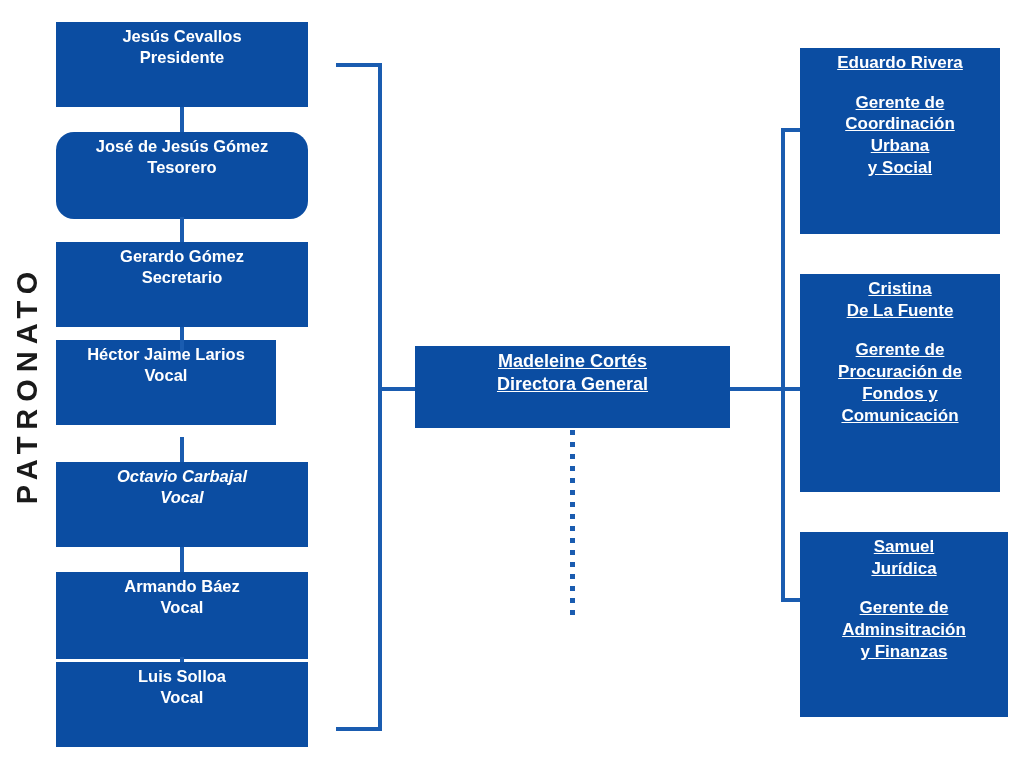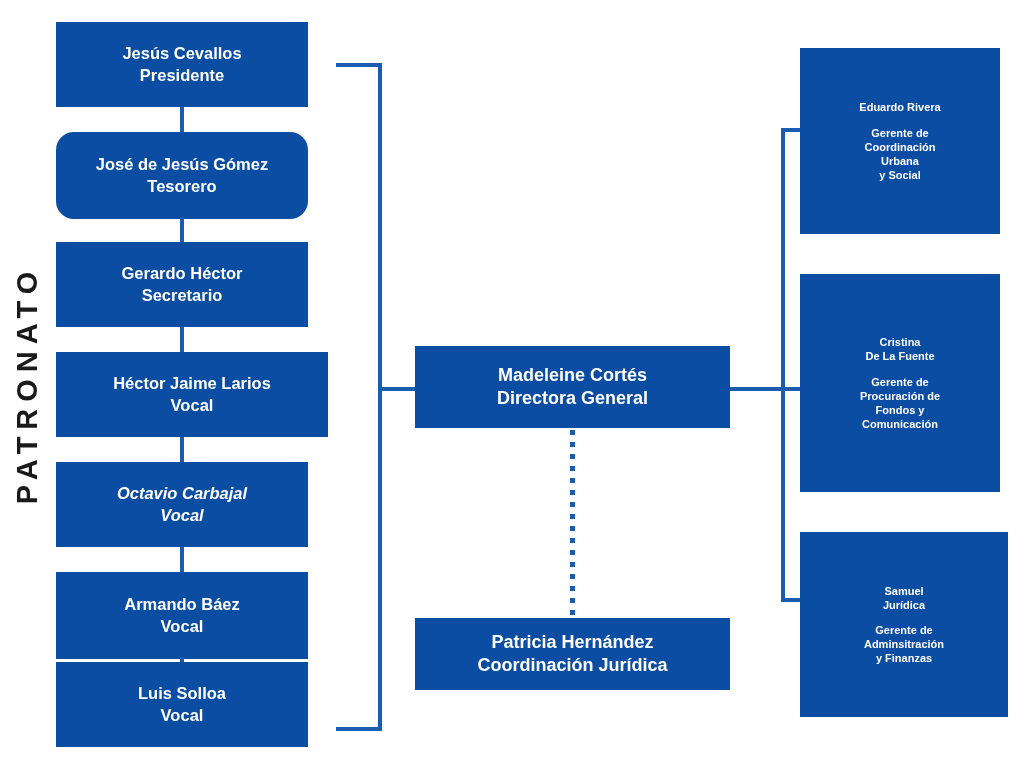--- a/index.html
+++ b/index.html
@@ -41,33 +41,32 @@
   }
 
   
   .node {
     position: absolute;
     background: #0b4da2;
     color: #ffffff;
     display: flex;
     flex-direction: column;
     align-items: center;
-    justify-content: center;
     text-align: center;
     font-weight: bold;
     line-height: 1.28;
     box-sizing: border-box;
     padding: 4px 6px;
   }
   .node .line { display: block; }
   .node .spacer { display: block; height: 1.05em; }
 
   .left-node  { font-size: 16.5px; }
   .center-node{ font-size: 18px; }
-  .right-node { font-size: 11px; }
+  .right-node { font-size: 17px; text-decoration: underline; }
 
   
   .conn {
     position: absolute;
     background: #1a5cb0;
   }
   .conn-v { width: 4px; }
   .conn-h { height: 4px; }
 
   .dotted-conn {
@@ -97,25 +96,25 @@
     <span class="line">Jesús Cevallos</span>
     <span class="line">Presidente</span>
   </div>
 
   <div class="node left-node" style="left:56px; top:132px; width:252px; height:87px;border-radius:18px;">
     <span class="line">José de Jesús Gómez</span>
     <span class="line">Tesorero</span>
   </div>
 
   <div class="node left-node" style="left:56px; top:242px; width:252px; height:85px;">
-    <span class="line">Gerardo Héctor</span>
+    <span class="line">Gerardo Gómez</span>
     <span class="line">Secretario</span>
   </div>
 
-  <div class="node left-node" style="left:56px; top:352px; width:272px; height:85px;">
+  <div class="node left-node" style="left:56px; top:340px; width:220px; height:85px;">
     <span class="line">Héctor Jaime Larios</span>
     <span class="line">Vocal</span>
   </div>
 
   <div class="node left-node" style="left:56px; top:462px; width:252px; height:85px;font-style:italic;">
     <span class="line">Octavio Carbajal</span>
     <span class="line">Vocal</span>
   </div>
 
   <div class="node left-node" style="left:56px; top:572px; width:252px; height:87px;">
@@ -133,31 +132,27 @@
   <div class="conn conn-v" style="left:180px; top:327px;  height:25px;"></div>
   <div class="conn conn-v" style="left:180px; top:437px;  height:25px;"></div>
   <div class="conn conn-v" style="left:180px; top:547px;  height:25px;"></div>
   <div class="conn conn-v" style="left:180px; top:657px;  height:5px;"></div>
 
   <div class="conn conn-h" style="left:336px; top:63px;  width:46px;"></div>
   <div class="conn conn-v" style="left:378px; top:63px;  height:668px;"></div>
   <div class="conn conn-h" style="left:336px; top:727px; width:46px;"></div>
   <div class="conn conn-h" style="left:378px; top:387px; width:40px;"></div>
 
-  <div class="node center-node" style="left:415px; top:346px; width:315px; height:82px;">
+  <div class="node center-node" style="left:415px; top:346px; width:315px; height:82px;text-decoration:underline;">
     <span class="line">Madeleine Cortés</span>
     <span class="line">Directora General</span>
   </div>
 
   <div class="dotted-conn" style="left:570px; top:430px; height:186px;"></div>
 
-  <div class="node center-node" style="left:415px; top:618px; width:315px; height:72px;">
-    <span class="line">Patricia Hernández</span>
-    <span class="line">Coordinación Jurídica</span>
-  </div>
 
   <div class="conn conn-h" style="left:730px; top:387px; width:55px;"></div>
   <div class="conn conn-v" style="left:781px; top:128px; height:474px;"></div>
   <div class="conn conn-h" style="left:781px; top:128px; width:23px;"></div>
   <div class="conn conn-h" style="left:781px; top:387px; width:23px;"></div>
   <div class="conn conn-h" style="left:781px; top:598px; width:23px;"></div>
 
   <div class="node right-node" style="left:800px; top:48px; width:200px; height:186px;">
     <span class="line">Eduardo Rivera</span>
     <span class="spacer"></span>

